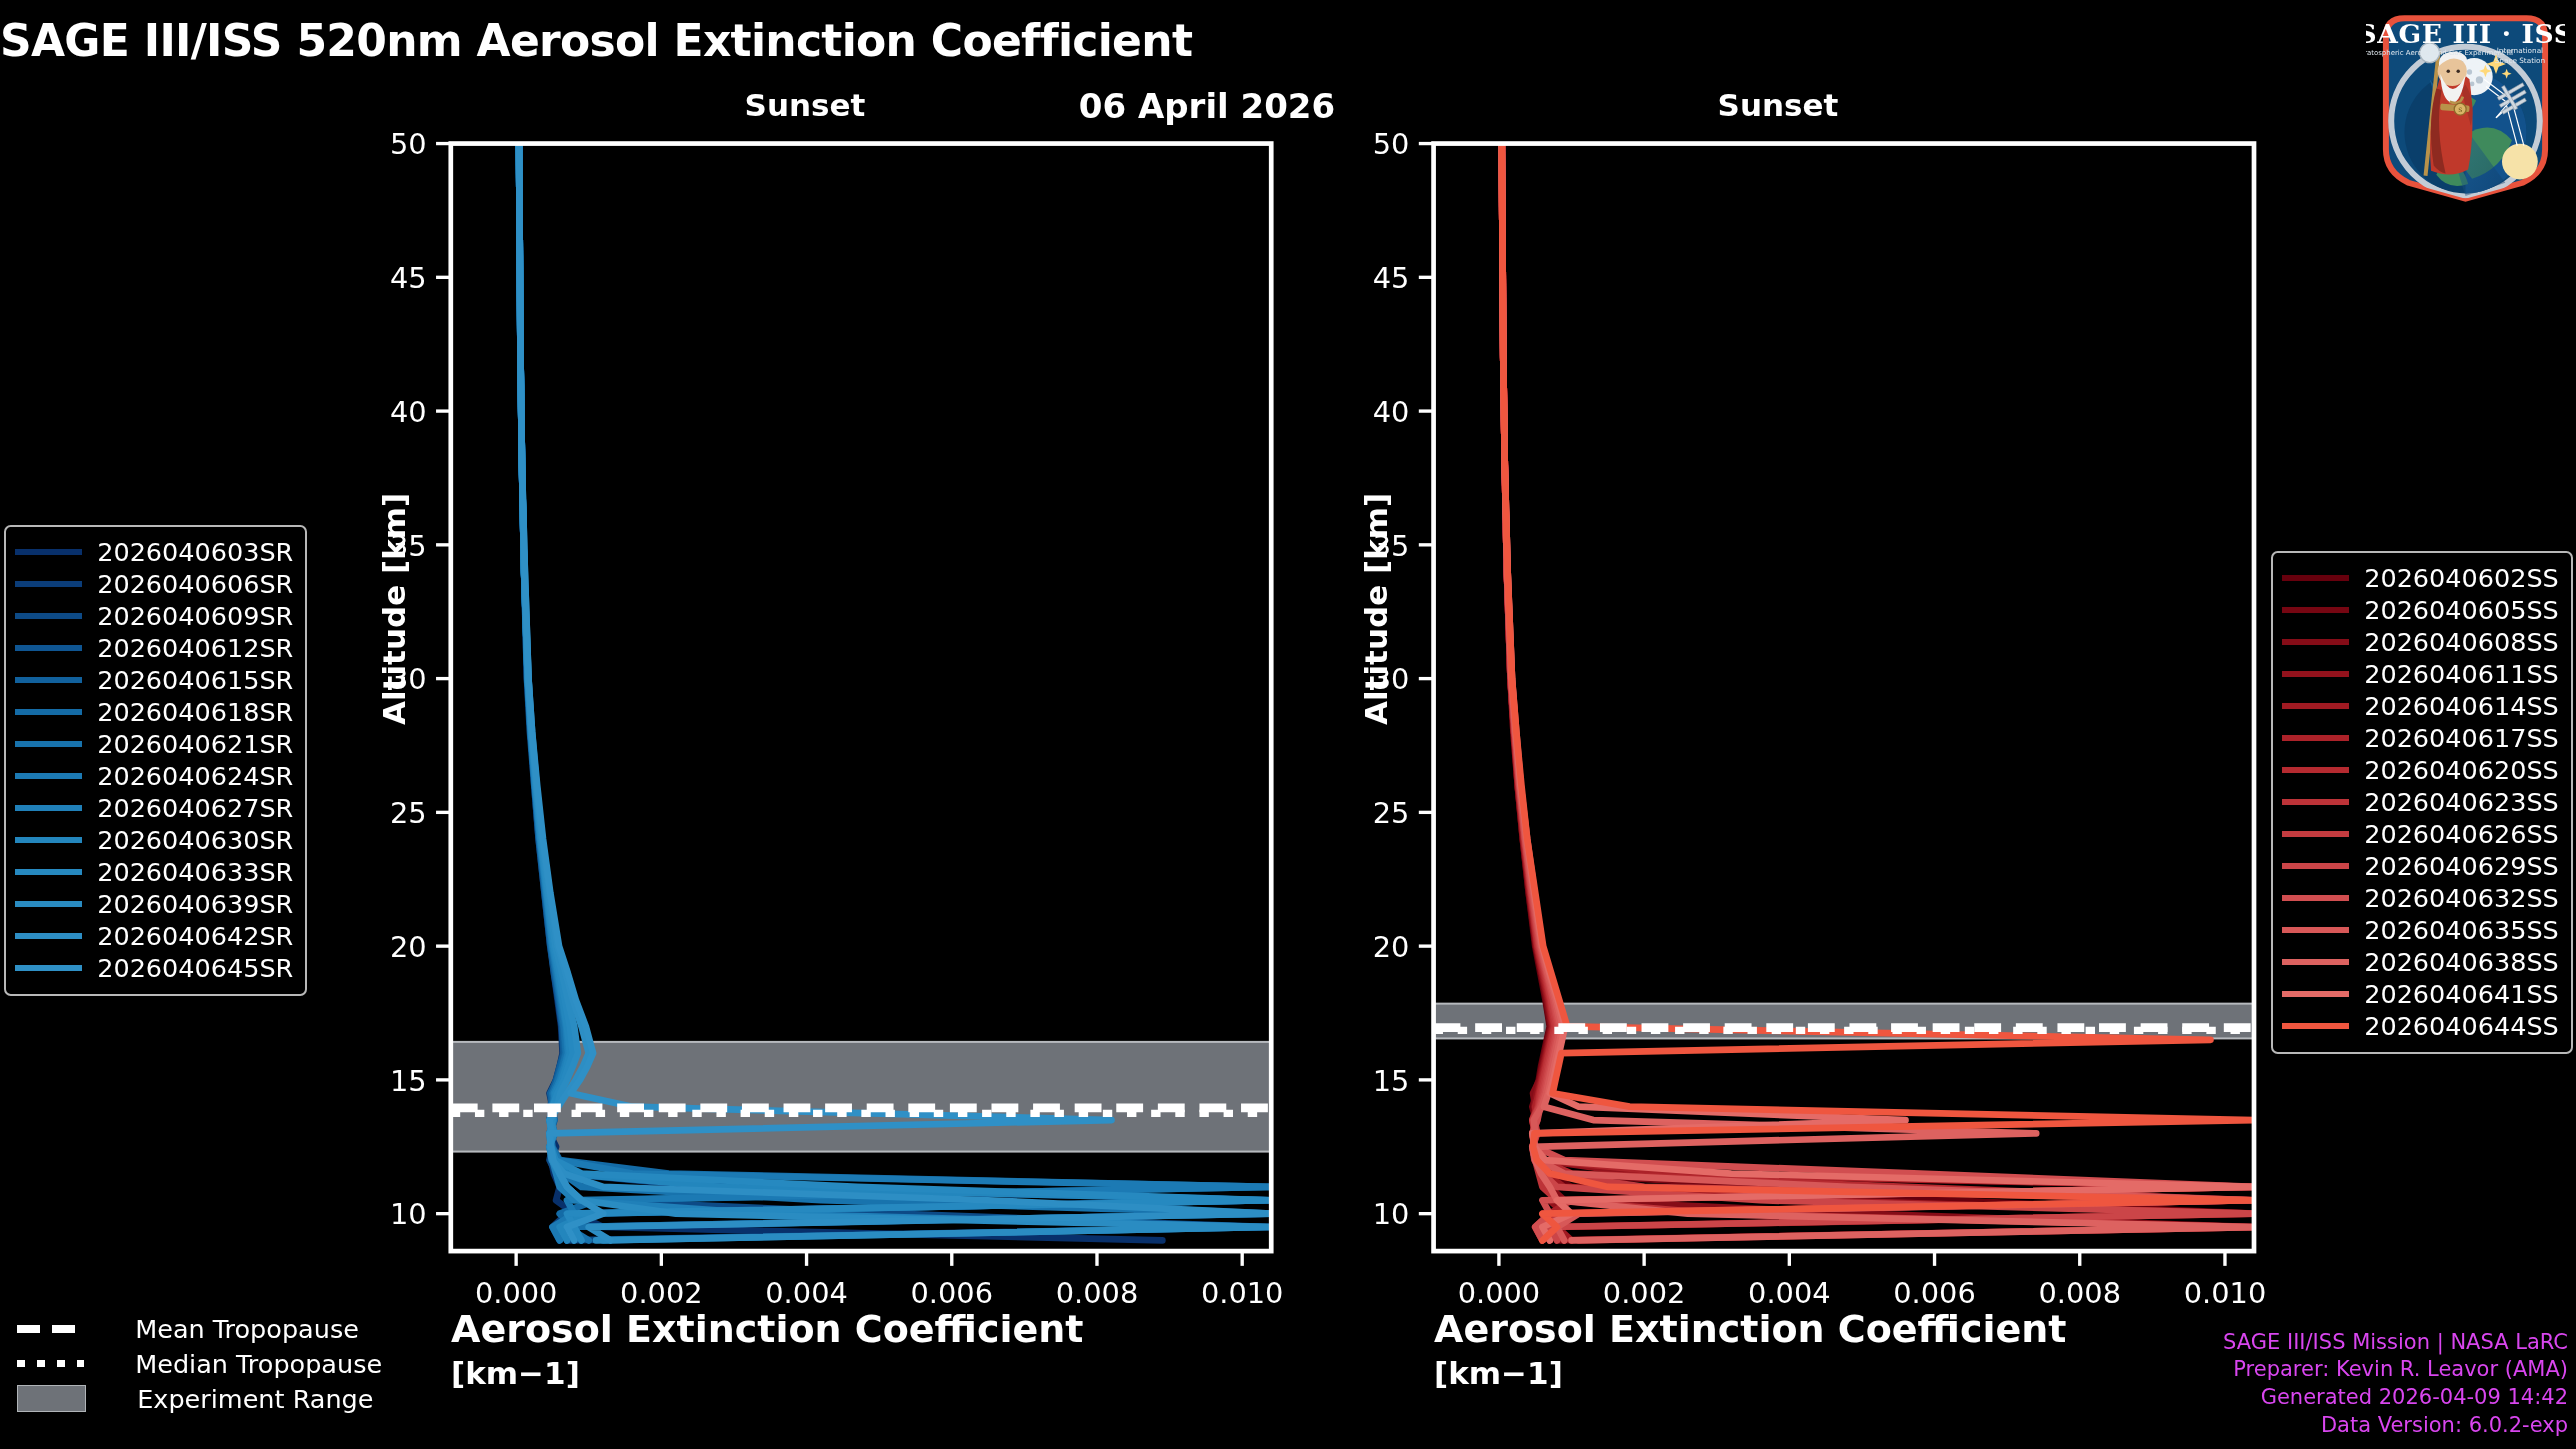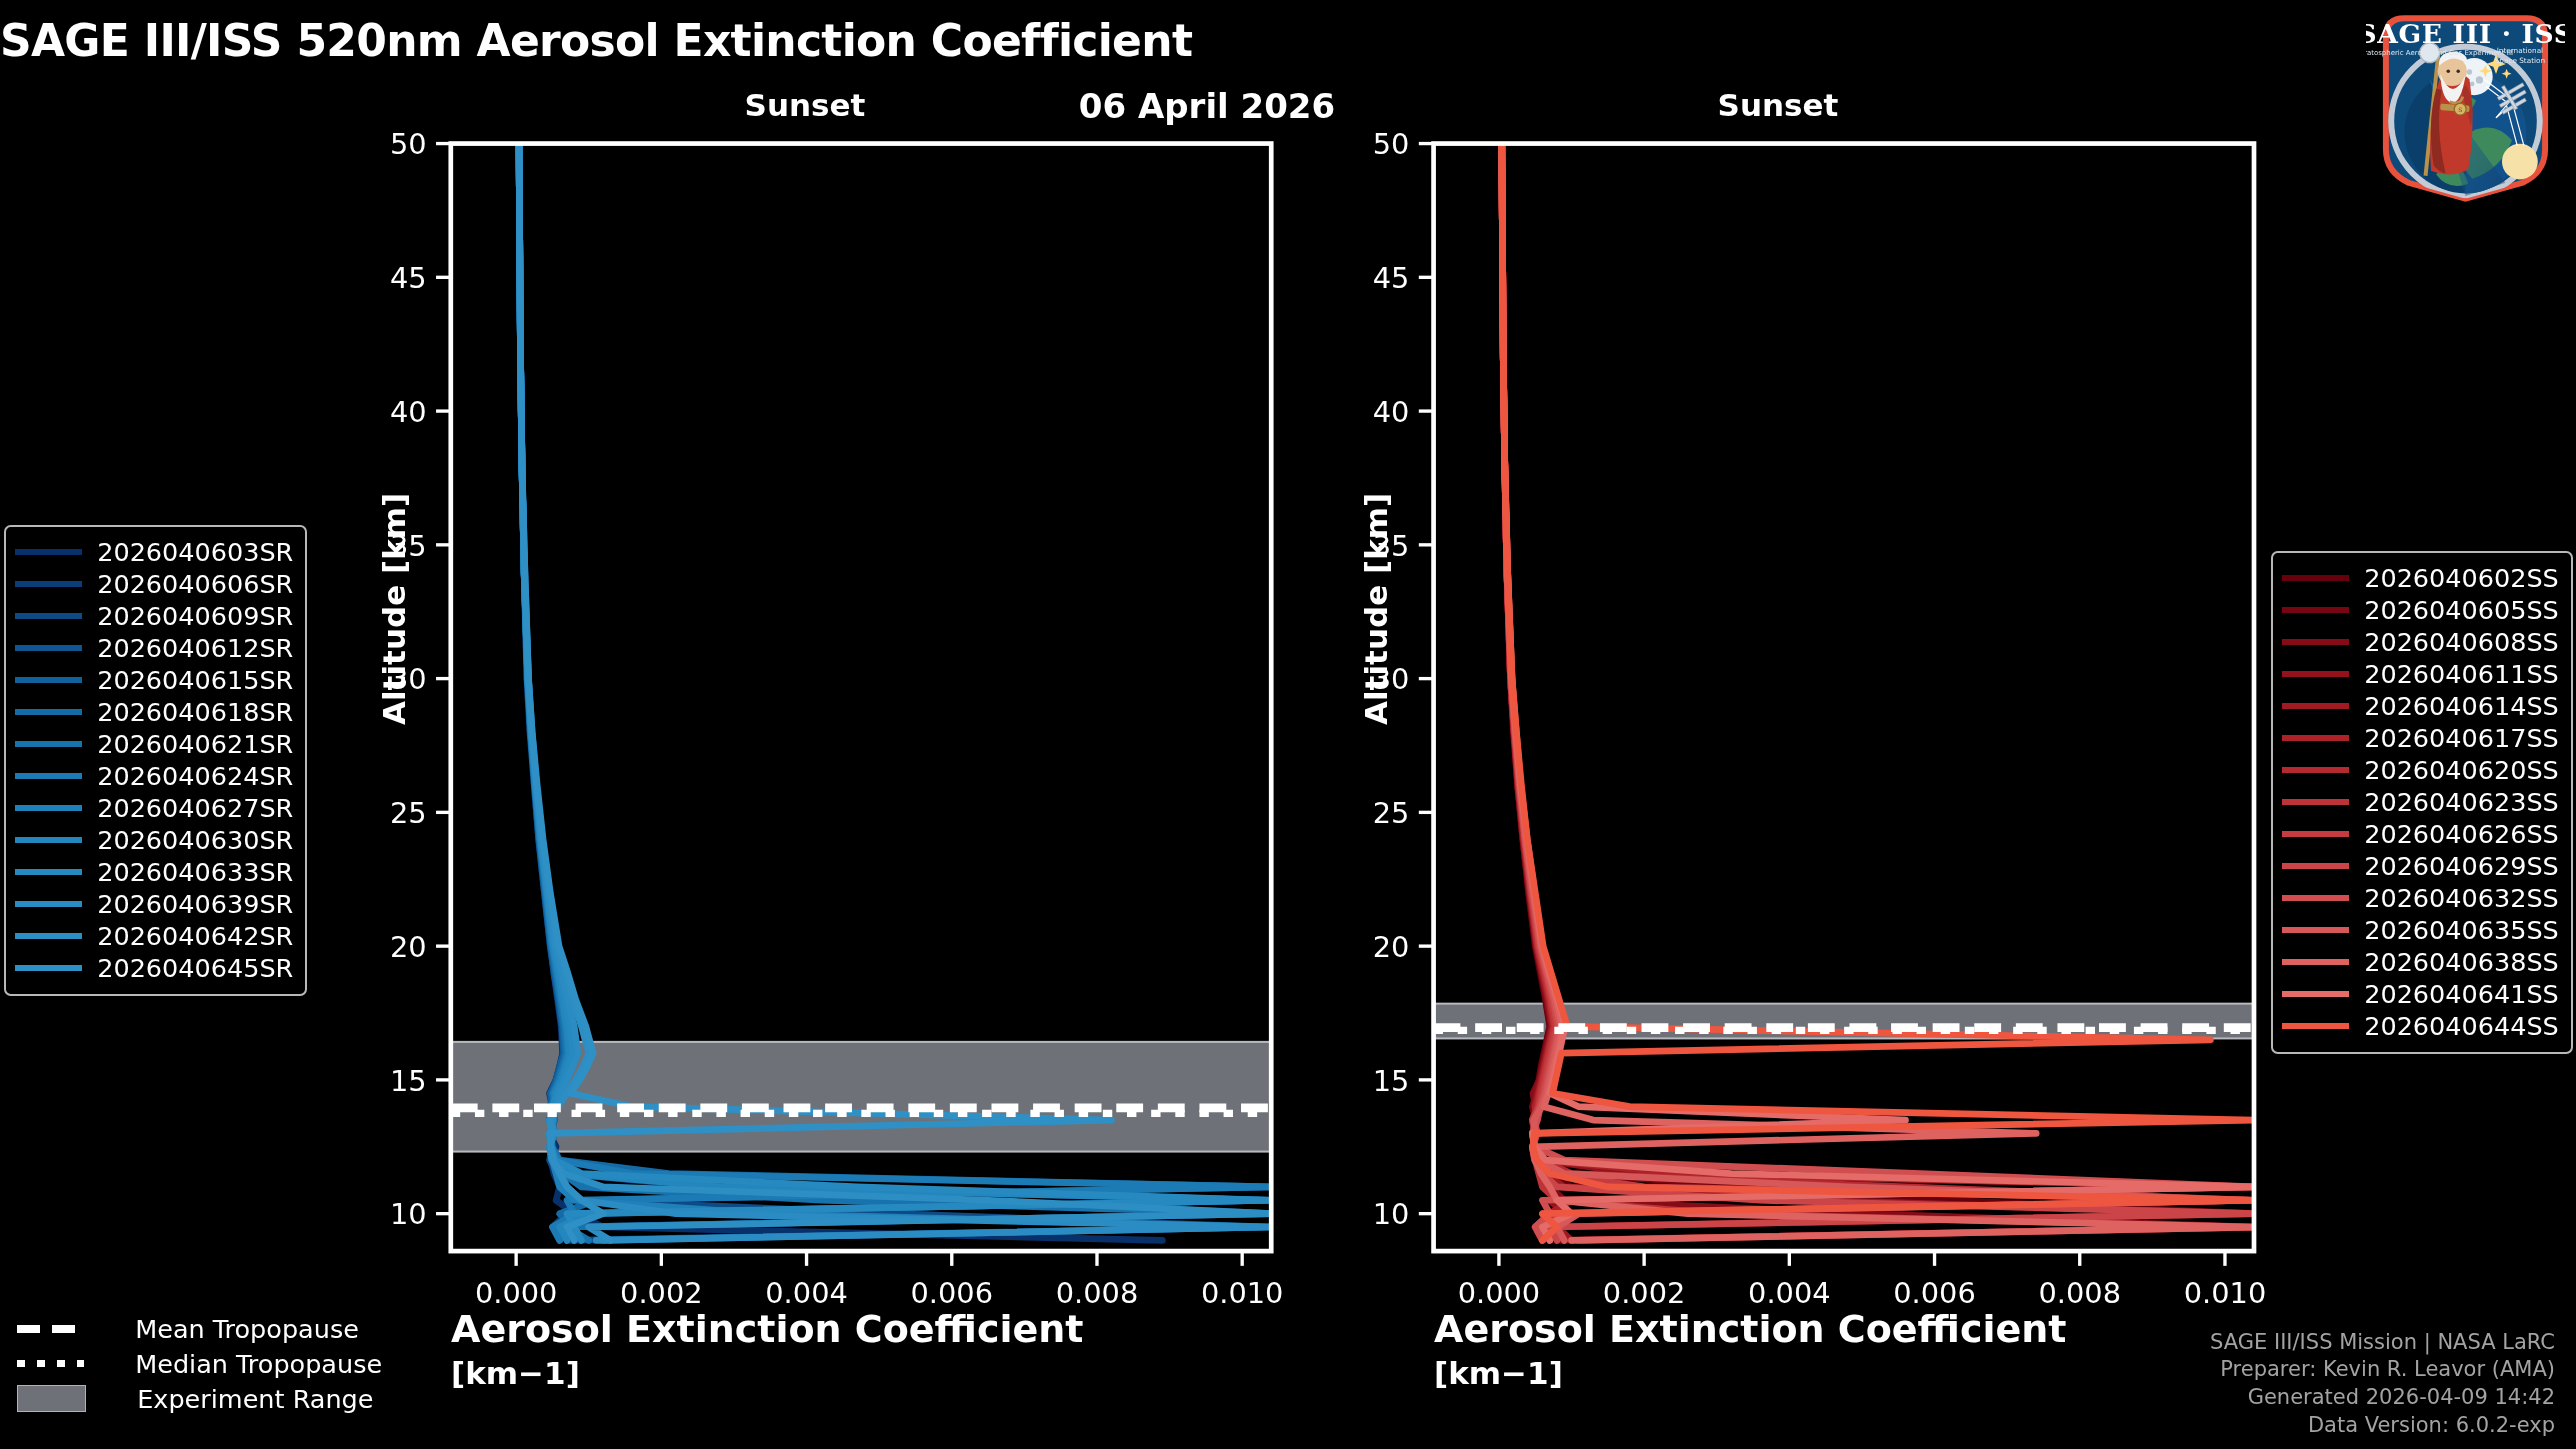--- a/index.html
+++ b/index.html
@@ -17,21 +17,21 @@
   .legend-row{display:flex;align-items:center;height:32px;}
   .swatch{width:67px;height:6px;margin-right:14.8px;flex:none;}
   .legend-txt{font-size:25.5px;white-space:nowrap;}
   #tropo-legend .legend-row{height:35px;}
   #tropo-legend .legend-txt{font-size:25.5px;margin-left:36px;}
   .dashline{width:67px;height:8px;margin-right:14.8px;flex:none;
     background:repeating-linear-gradient(to right,#fff 0 23px,transparent 23px 35px);}
   .dotline{width:67px;height:6.7px;margin-right:14.8px;flex:none;
     background:repeating-linear-gradient(to right,#fff 0 8px,transparent 8px 20px);}
   .patchbox{width:67px;height:25.5px;margin-right:14.8px;flex:none;background:#6e7278;border:1.3px solid #b0b4b8;}
-  #credits{right:21px;bottom:9.4px;text-align:right;font-size:21px;color:#a3a3a3;line-height:1.32;}
+  #credits{right:8px;bottom:9.4px;text-align:right;font-size:21px;color:#d946ef;line-height:1.32;}
   #logo{right:10.7px;top:4px;width:199px;height:201px;}
 </style>
 </head>
 <body>
 
 <div class="abs" id="fig-title">SAGE III/ISS 520nm Aerosol Extinction Coefficient</div>
 <div class="abs" id="lbl-sunrise">Sunset</div>
 <div class="abs" id="sub-date">06 April 2026</div>
 <div class="abs" id="lbl-sunset">Sunset</div>
 

